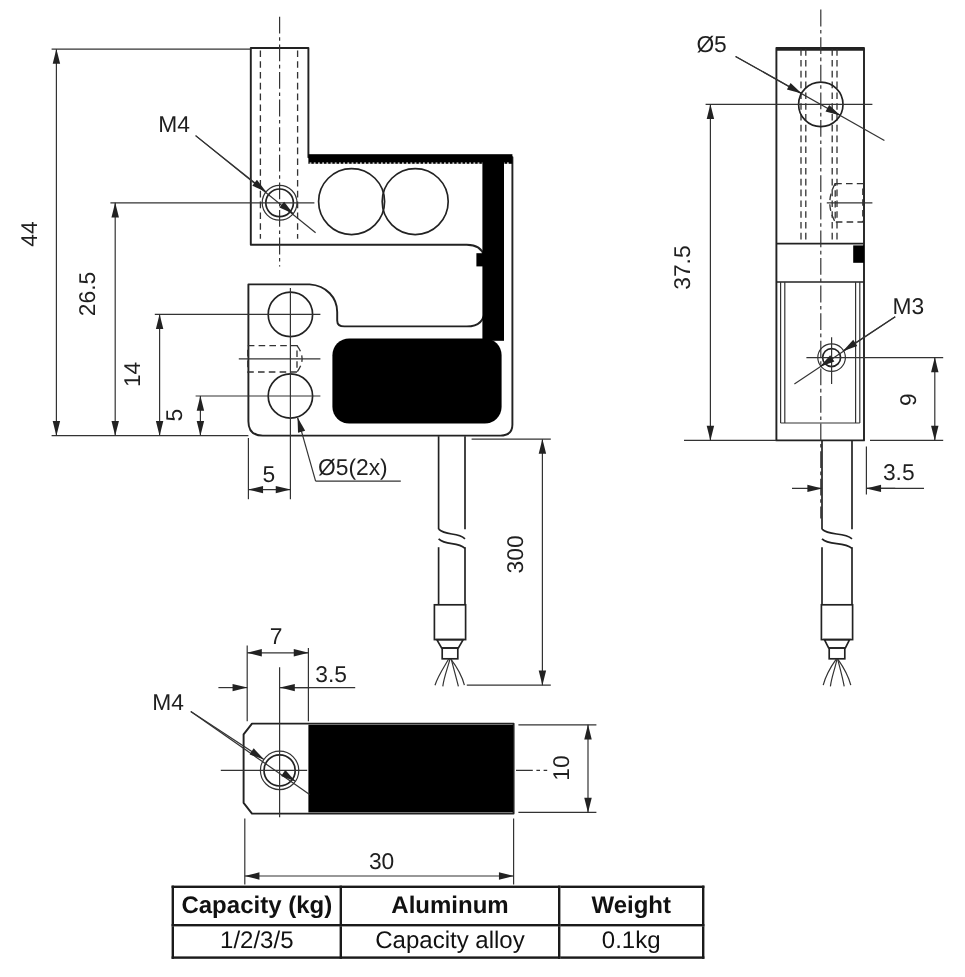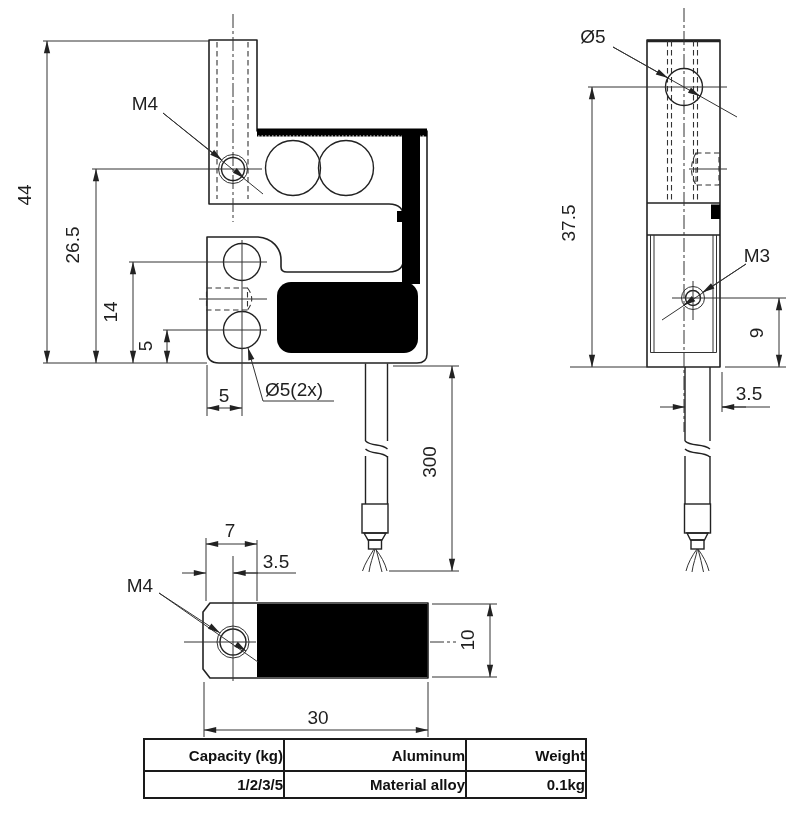--- a/index.html
+++ b/index.html
@@ -9,24 +9,24 @@
   svg text{fill:#1f1f1f;font-family:"Liberation Sans", sans-serif;font-size:19px;}
   .dimtxt{font-size:19px;}
   .outline{fill:#ffffff;stroke:#222;stroke-width:1.6;stroke-linejoin:round;}
   .edge{stroke:#222;stroke-width:1.4;fill:none;}
   .thin{stroke:#333;stroke-width:1;fill:none;}
   .dim{stroke:#333;stroke-width:1;fill:none;}
   .hid{stroke:#333;stroke-width:1.1;fill:none;stroke-dasharray:5.5 3.5;}
   .cl{stroke:#333;stroke-width:1;fill:none;stroke-dasharray:14 3 3 3;}
   .blk{fill:#000;stroke:none;}
   .spec-table{position:absolute;left:143px;top:738px;width:442px;border-collapse:collapse;
-              font-size:15px;color:#111;text-align:right;table-layout:fixed;}
+              font-size:20px;color:#111;text-align:center;table-layout:fixed;}
   .spec-table td,.spec-table th{border:2px solid #1a1a1a;padding:0;}
   .spec-table th{height:30px;font-weight:bold;}
-  .spec-table td{height:25px;font-weight:bold;}
+  .spec-table td{height:25px;font-weight:normal;}
 </style>
 </head>
 <body>
 
 <div class="page">
 <svg width="804" height="814" viewBox="0 0 804 814">
   <defs>
     <marker id="arr" markerWidth="14" markerHeight="8" refX="12.6" refY="4" orient="auto-start-reverse" markerUnits="userSpaceOnUse">
       <path d="M0.4,0.9 L12.8,4 L0.4,7.1 Z" fill="#222"></path>
     </marker>
@@ -235,18 +235,18 @@
         <col style="width:120px">
       </colgroup>
   <tbody>
         <tr>
     <th>Capacity (kg)</th>
     <th>Aluminum</th>
     <th>Weight</th>
   </tr>
   <tr>
     <td>1/2/3/5</td>
-    <td>Material alloy</td>
+    <td>Capacity alloy</td>
     <td>0.1kg</td>
   </tr>
 </tbody>
     </table>
 </div>
 
 </body></html>

